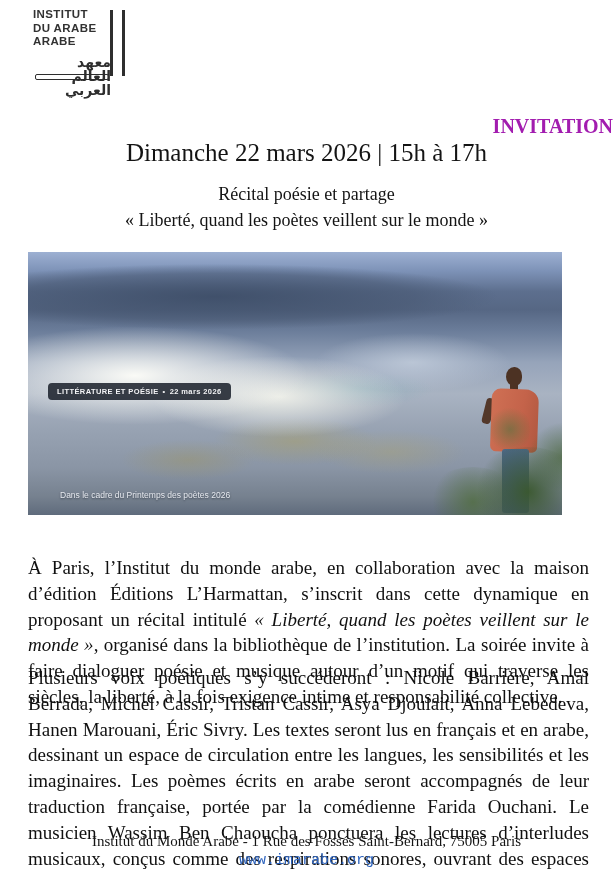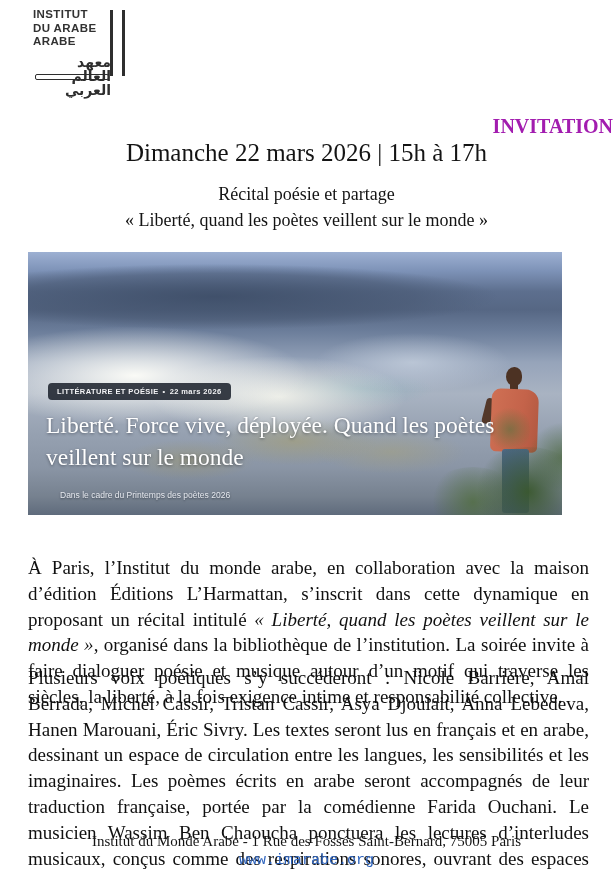--- a/index.html
+++ b/index.html
@@ -115,21 +115,20 @@
       <div class="p-jeans"></div>
     </div>
     <div class="bush bush2"></div>
     <div class="bush bush3"></div>
     <div class="bush bush4"></div>
     <div class="bush bush1"></div>
 
     <div class="badge">
       <span>LITTÉRATURE ET POÉSIE</span><span class="sep">•</span><span>22 mars 2026</span>
     </div>
-    <div class="banner-headline">Liberté. Force vive, déployée. Quand les poètes veillent sur le monde</div>
     <div class="banner-sub">Dans le cadre du Printemps des poètes 2026</div>
   </div>
 
   <p class="para para1"><span>À Paris, l’Institut du monde arabe, en collaboration avec la maison d’édition Éditions L’Harmattan, s’inscrit dans cette dynamique en proposant un récital intitulé </span><span class="italic">« Liberté, quand les poètes veillent sur le monde »</span><span>, organisé dans la bibliothèque de l’institution. La soirée invite à faire dialoguer poésie et musique autour d’un motif qui traverse les siècles, la liberté, à la fois exigence intime et responsabilité collective.</span></p>
 
   <p class="para para2">Plusieurs voix poétiques s’y succéderont : Nicole Barrière, Amal Berrada, Michel Cassir, Tristan Cassir, Asya Djoulait, Anna Lebedeva, Hanen Marouani, Éric Sivry. Les textes seront lus en français et en arabe, dessinant un espace de circulation entre les langues, les sensibilités et les imaginaires. Les poèmes écrits en arabe seront accompagnés de leur traduction française, portée par la comédienne Farida Ouchani. Le musicien Wassim Ben Chaoucha ponctuera les lectures d’interludes musicaux, conçus comme des respirations sonores, ouvrant des espaces d’écoute et de résonance. Présentée et coordonnée par Fatima Guémiah, cette soirée se veut un moment de partage et de vigilance poétique, où les mots, la musique et les langues se rencontrent pour rappeler que, dans le tumulte du monde, la poésie demeure l’une des formes les plus sensibles de la liberté.</p>
 
   <div class="center-line footer-address">Institut du Monde Arabe - 1 Rue des Fossés Saint-Bernard, 75005 Paris</div>
   <div class="center-line footer-link"><a href="#" style="color:#2e64be;font-family:Liberation Mono, monospace;">www.imarabe.org</a></div>
 

